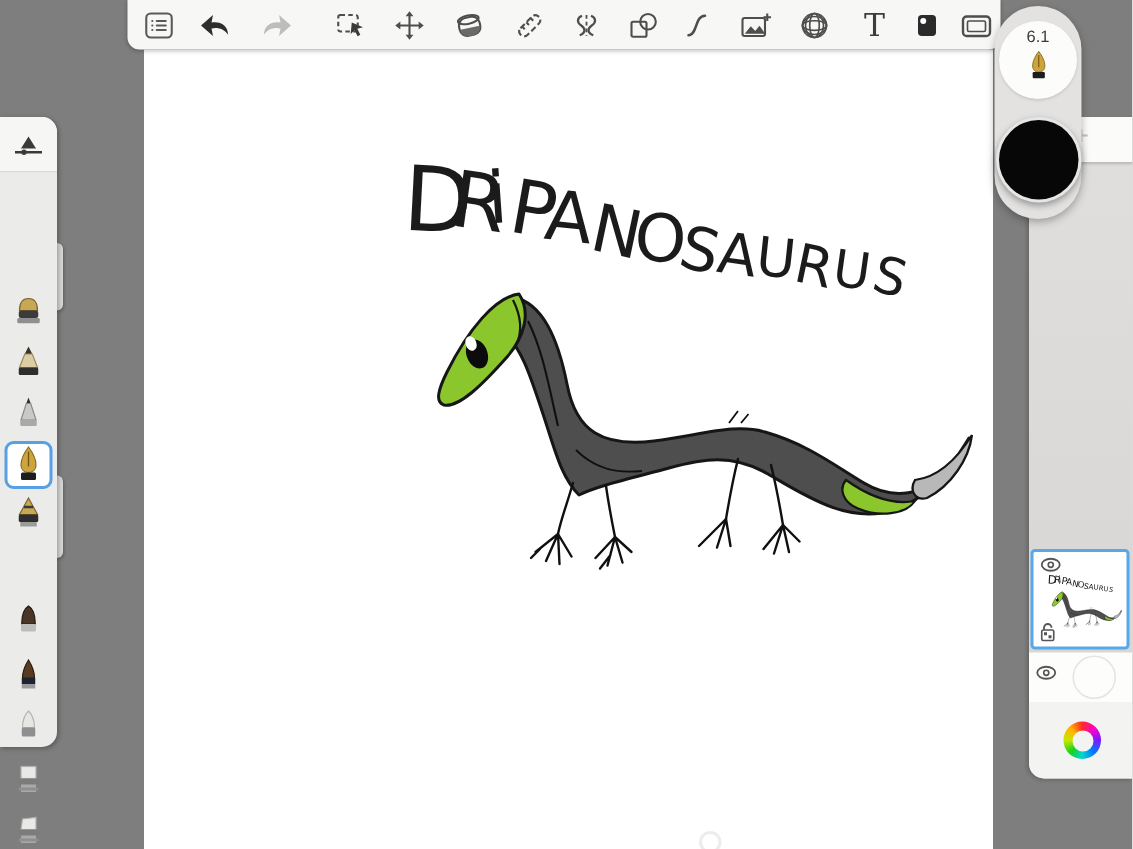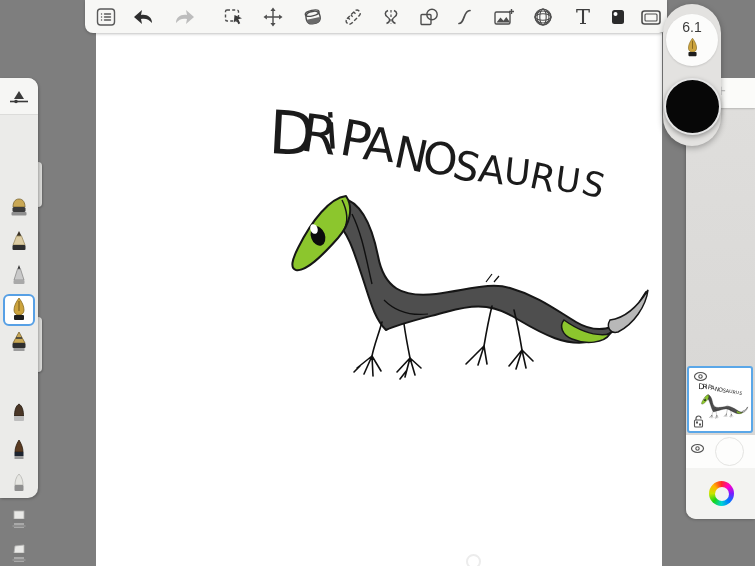--- a/index.html
+++ b/index.html
@@ -40,21 +40,21 @@
   #drag-tab-1 { top:162px; height:45px; }
   #drag-tab-2 { top:317px; height:55px; }
 
   
   #brush-capsule { position:absolute; left:663px; top:4px; width:58px; height:142px;
     background:#e3e2e0; border-radius:29px;
     box-shadow:0 2px 6px rgba(0,0,0,.3); z-index:6; }
   #brush-size-circle { position:absolute; left:3px; top:10px; width:52px; height:52px;
     background:#fcfcfb; border-radius:50%;
     box-shadow:0 1px 2px rgba(0,0,0,.12); text-align:center; }
-  #brush-size-label { margin-top:5px; font-size:14px; color:#3c3c3c; }
+  #brush-size-label { margin-top:5px; font-size:11px; color:#3c3c3c; }
   #brush-size-circle svg { display:block; margin:2px auto 0; }
   #color-circle { position:absolute; left:1px; top:74px; width:57px; height:57px;
     background:#070707; border:2px solid rgba(255,255,255,.9); border-radius:50%;
     box-shadow:0 2px 5px rgba(0,0,0,.35); }
 
   
   #add-layer-row { position:absolute; left:692px; top:78px; width:63px; height:30px;
     background:#fbfbf9; border-radius:8px 0 0 8px;
     box-shadow:0 1px 2px rgba(0,0,0,.18); z-index:4; }
   #add-layer-btn { position:absolute; left:24px; top:3px; font-size:17px;

